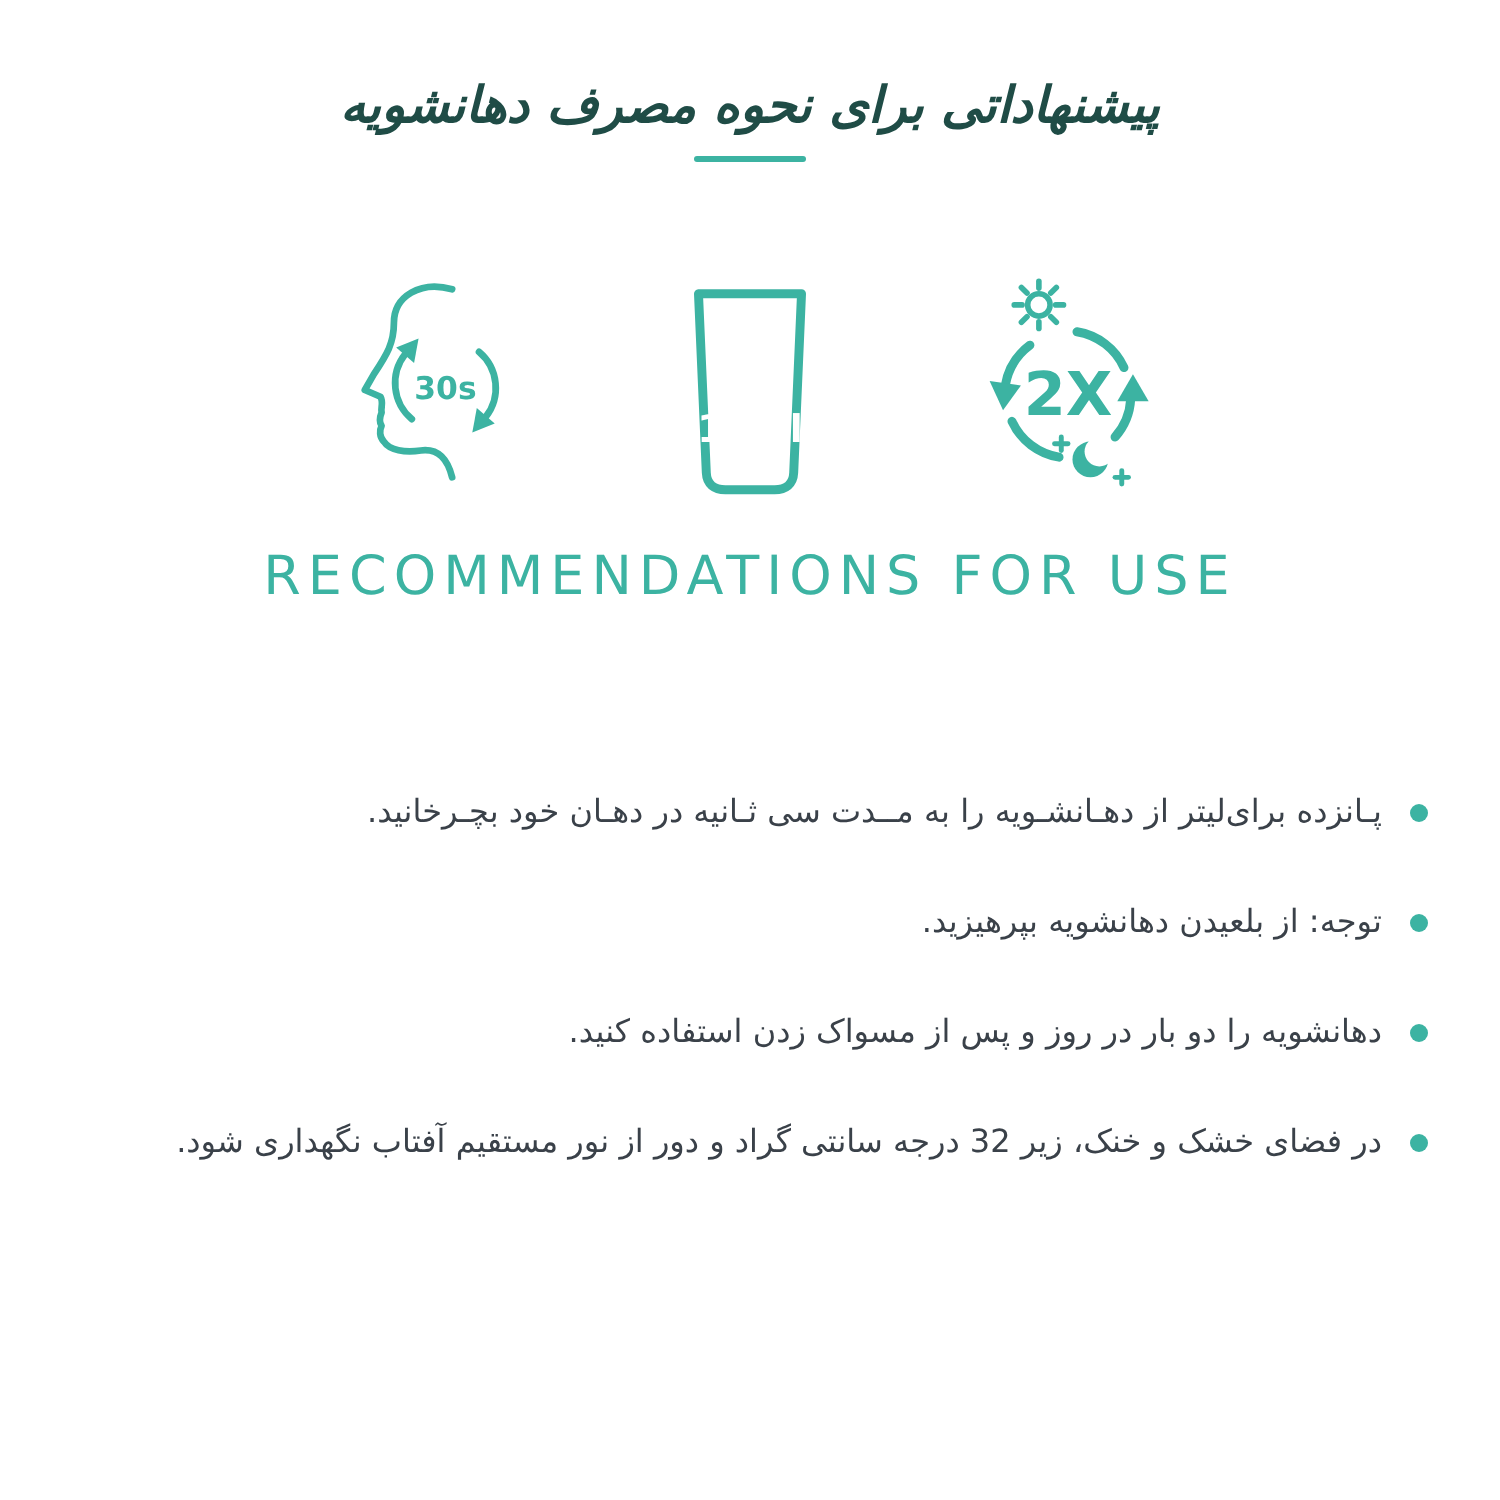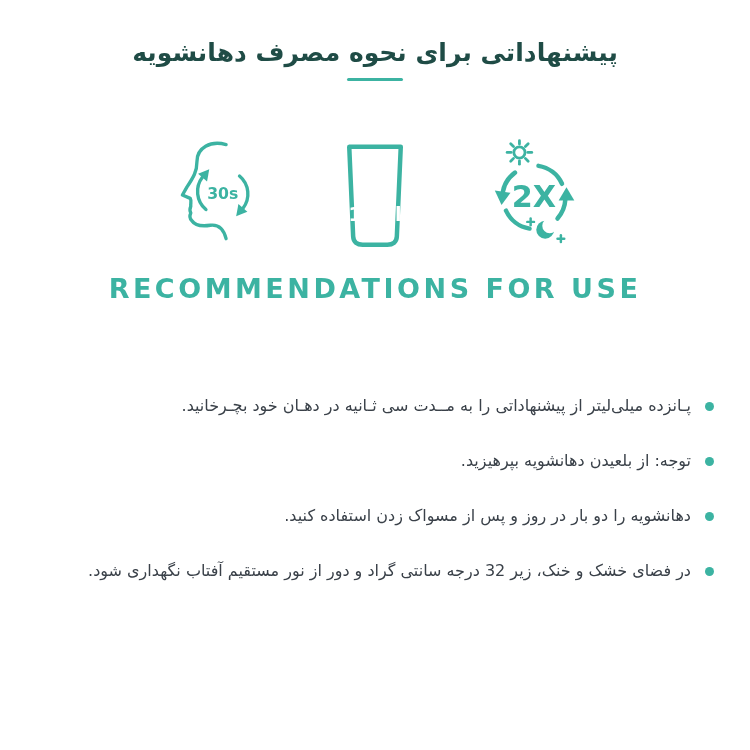--- a/index.html
+++ b/index.html
@@ -8,21 +8,21 @@
     --text-color:#3A4149;
     --bg:#FFFFFF;
   }
   *{margin:0;padding:0;box-sizing:border-box;}
   body{background:#e8e8e8;font-family:"DejaVu Sans","Liberation Sans",sans-serif;}
   .page{
     width:750px;height:750px;background:var(--bg);
     margin:0 auto;position:relative;overflow:hidden;
   }
   
-  .header{padding-top:38px;text-align:center;}
+  .header{padding-top:38px;text-align:center;font-style:italic;}
   .title{
     font-size:25px;font-weight:bold;color:var(--title-color);
     direction:rtl;letter-spacing:0;
   }
   .title-underline{
     width:56px;height:3px;background:var(--accent);
     margin:11px auto 0;border-radius:2px;
   }
   
   .icons-row{
@@ -36,21 +36,21 @@
   .s25{stroke-width:2.5;}
   .s22{stroke-width:2.2;}
   .f{fill:var(--accent);stroke:none;}
   .glass-outline{stroke:var(--accent);stroke-width:4;fill:#fff;stroke-linejoin:round;}
   .bubble{fill:#fff;stroke:none;}
   .icon-label{fill:var(--accent);font-weight:bold;font-family:"DejaVu Sans",sans-serif;}
   .white-label{fill:#fff;font-weight:bold;font-family:"DejaVu Sans",sans-serif;}
   
   .subtitle{
     margin-top:22px;text-align:center;color:var(--accent);
-    font-size:27px;font-weight:bold;letter-spacing:3.5px;
+    font-size:27px;font-weight:normal;letter-spacing:3.5px;
     font-family:"DejaVu Sans","Liberation Sans",sans-serif;
   }
   
   .bullets{
     list-style:none;direction:rtl;
     margin-top:90px;padding:0 36px 0 40px;
   }
   .bullets li{
     display:flex;align-items:flex-start;gap:14px;
     margin-bottom:31px;
@@ -144,21 +144,21 @@
       </svg>
     </div>
 
   </div>
 
   <h2 class="subtitle">RECOMMENDATIONS FOR USE</h2>
 
   <ul class="bullets" dir="rtl">
     <li>
       <span class="dot"></span>
-      <span class="btext">پـانزده میلی‌لیتر از پیشنهاداتی را به مــدت سی ثـانیه در دهـان خود بچـرخانید.</span>
+      <span class="btext">پـانزده برای‌لیتر از دهـانشـویه را به مــدت سی ثـانیه در دهـان خود بچـرخانید.</span>
     </li>
     <li>
       <span class="dot"></span>
       <span class="btext">توجه: از بلعیدن دهانشویه بپرهیزید.</span>
     </li>
     <li>
       <span class="dot"></span>
       <span class="btext">دهانشویه را دو بار در روز و پس از مسواک زدن استفاده کنید.</span>
     </li>
     <li>

